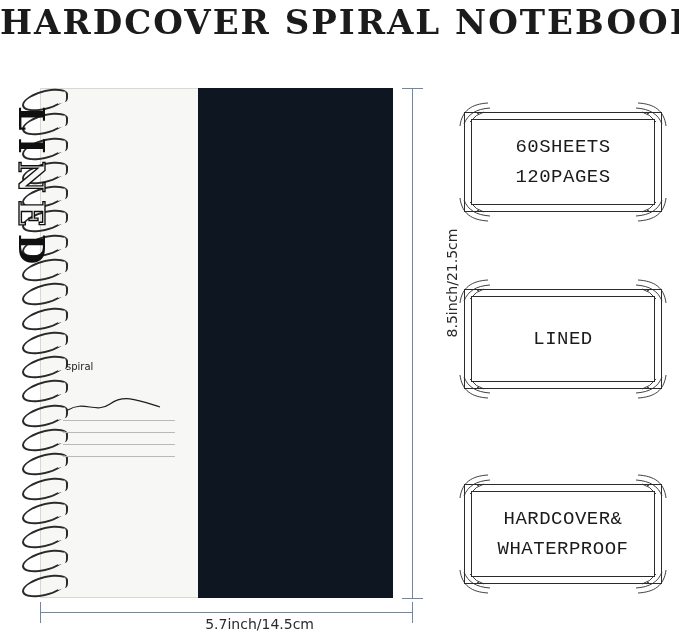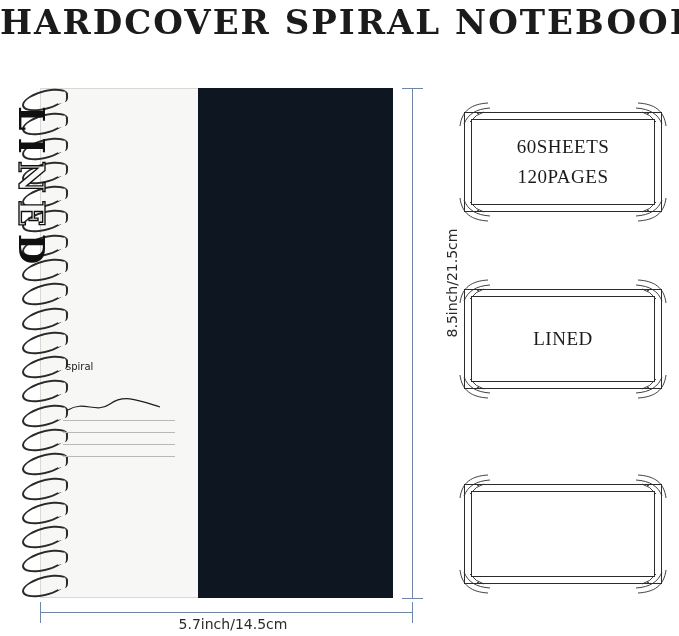--- a/index.html
+++ b/index.html
@@ -180,24 +180,24 @@
   }
   .cap-v {
     position: absolute;
     top: 602px;
     width: 1px;
     height: 21px;
     background: #6f86a8;
   }
   #dim-h-label {
     position: absolute;
-    left: 133px;
+    left: 114px;
     top: 616px;
     width: 200px;
-    text-align: center;
+    text-align: right;
     font-family: "DejaVu Sans", sans-serif;
     font-size: 14px;
     color: #2b2b2b;
     background: #ffffff;
     white-space: nowrap;
   }
 
   
   .plaque {
     position: absolute;
@@ -221,21 +221,21 @@
   .plaque .text {
     position: absolute;
     left: 16px;
     right: 16px;
     top: 26px;
     bottom: 26px;
     display: flex;
     flex-direction: column;
     align-items: center;
     justify-content: center;
-    font-family: Liberation Serif, serif;
+    font-family: Liberation Mono, monospace;
     font-size: 19px;
     color: #1b1b1b;
     letter-spacing: 0.5px;
     line-height: 30px;
     text-align: center;
   }
   .plaque .flourish {
     position: absolute;
     width: 40px;
     height: 28px;
@@ -366,13 +366,17 @@
       <circle cx="20" cy="13" r="1.1" fill="#2b2b2b"></circle>
     </svg>
   <svg class="flourish fl-bl" viewBox="0 0 40 28">
       <path d="M2 26 C 4 10, 14 4, 30 3 M6 24 C 10 14, 18 9, 32 8 M12 22 q 6 -8 14 -10" fill="none" stroke="#2b2b2b" stroke-width="0.9"></path>
       <circle cx="20" cy="13" r="1.1" fill="#2b2b2b"></circle>
     </svg>
   <svg class="flourish fl-br" viewBox="0 0 40 28">
       <path d="M2 26 C 4 10, 14 4, 30 3 M6 24 C 10 14, 18 9, 32 8 M12 22 q 6 -8 14 -10" fill="none" stroke="#2b2b2b" stroke-width="0.9"></path>
       <circle cx="20" cy="13" r="1.1" fill="#2b2b2b"></circle>
     </svg>
+  <div class="text">
+    <div>HARDCOVER&amp;</div>
+    <div>WHATERPROOF</div>
+  </div>
 </div>
 
 </body></html>

